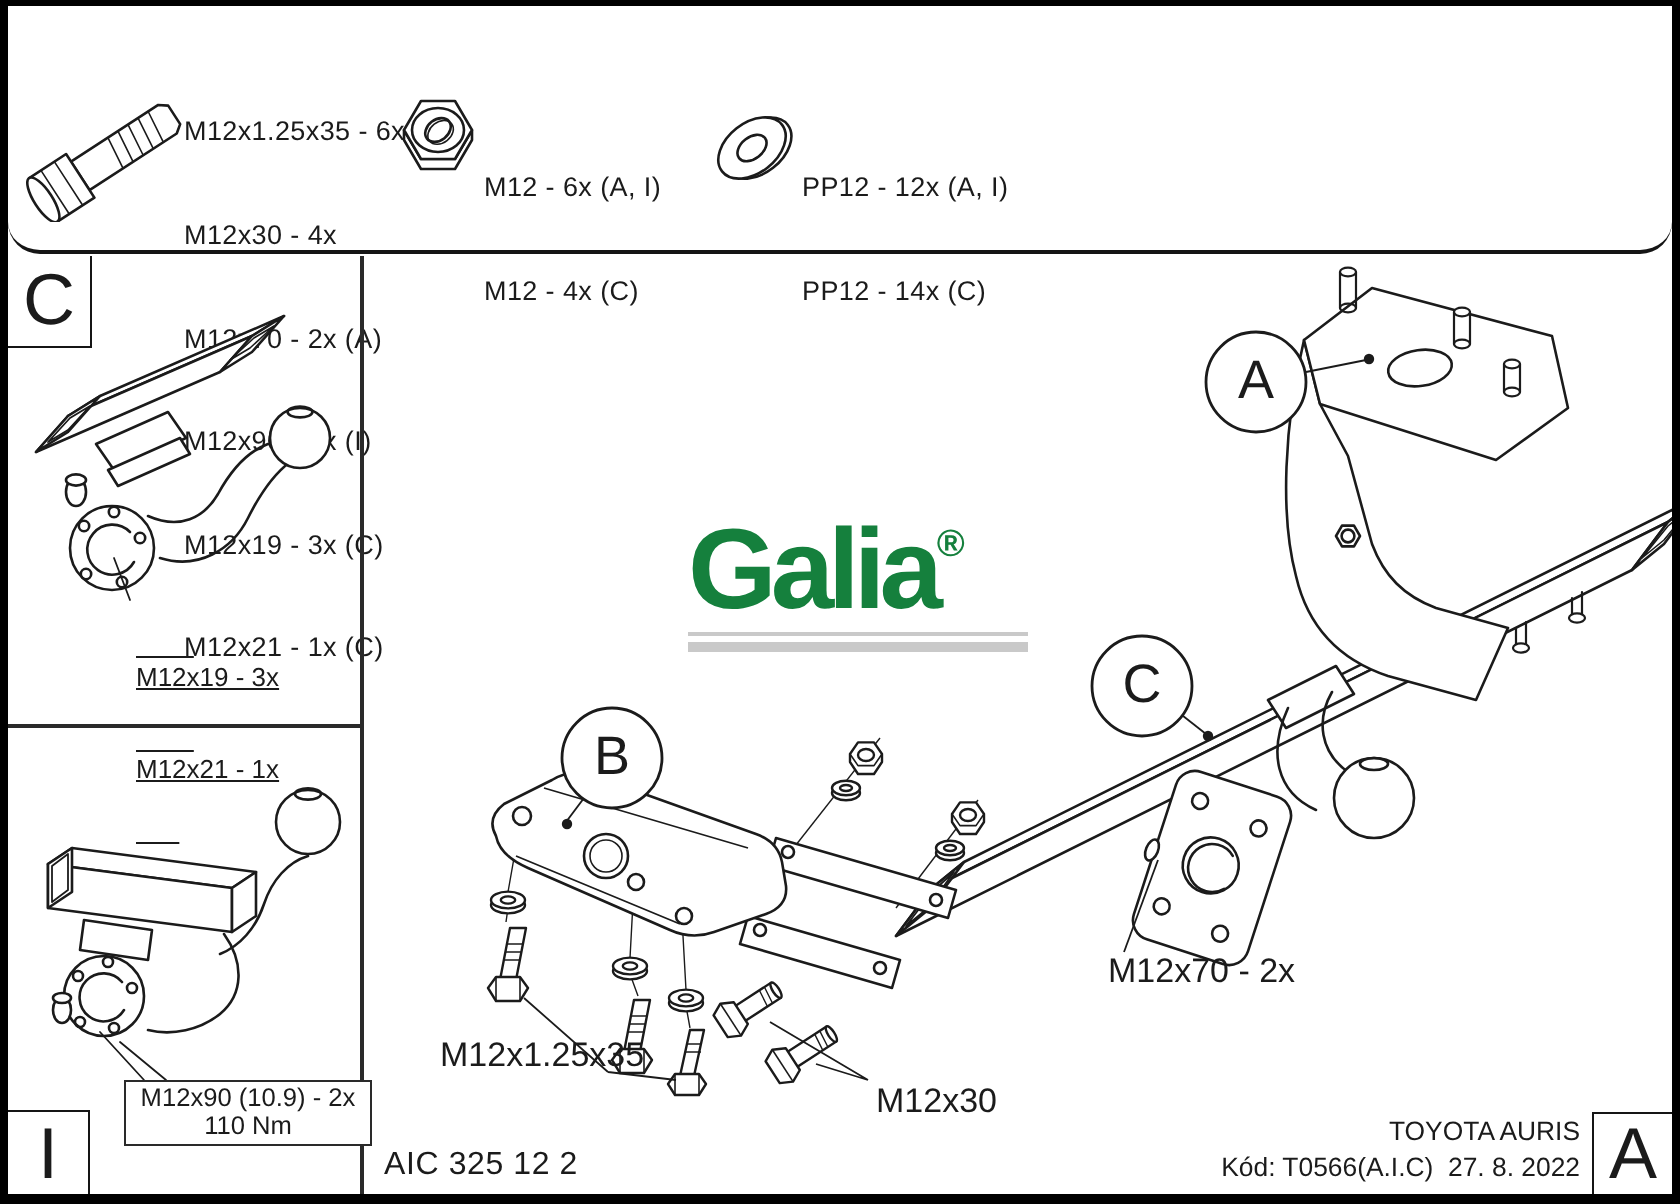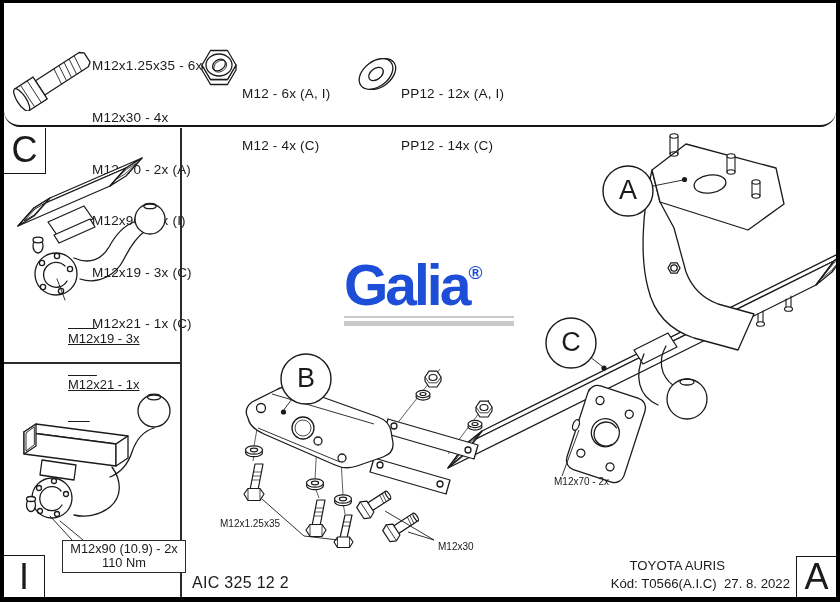--- a/index.html
+++ b/index.html
@@ -19,30 +19,30 @@
   .corner-box{box-sizing:border-box;display:flex;align-items:center;justify-content:center;background:#fff;font-size:36px;font-weight:400;}
   .box-c{left:0;top:0;width:42px;height:46px;border-right:1.6px solid #151515;border-bottom:1.6px solid #151515;}
   .box-i{left:0;bottom:0;width:41px;height:42px;border-top:1.6px solid #151515;border-right:1.6px solid #151515;}
   .box-a{right:0;bottom:0;width:40px;height:41px;border-top:1.6px solid #151515;border-left:1.6px solid #151515;z-index:6;}
   .detail-label{position:absolute;font-size:13px;line-height:15.5px;white-space:pre;text-decoration:underline;}
   .torque-box{position:absolute;left:58px;top:176px;width:124px;box-sizing:border-box;border:1.3px solid #2a2a2a;
     font-size:12.8px;line-height:14.5px;text-align:center;padding:1px 2px;background:#fff;z-index:3;}
   
   .main{position:absolute;left:178px;top:124.5px;right:0;bottom:0;}
   .main svg.drawing{position:absolute;left:0;top:0;z-index:1;}
-  .galia{position:absolute;left:162px;top:128px;z-index:0;width:176px;color:#1d4ed8;user-select:none;}
+  .galia{position:absolute;left:162px;top:128px;z-index:0;width:176px;color:#15803d;user-select:none;}
   .galia .word{font-size:57px;font-weight:bold;letter-spacing:-3px;line-height:58px;}
   .galia .reg{font-size:19px;font-weight:bold;vertical-align:26px;letter-spacing:0;}
   .galia .bar1{height:2.5px;background:#c9c9c9;margin-top:2px;width:170px;}
   .galia .bar2{height:5px;background:#c9c9c9;margin-top:3px;width:170px;}
   .callout-letter{position:absolute;width:50px;height:50px;display:flex;align-items:center;justify-content:center;
     font-size:27px;font-weight:400;z-index:3;}
-  .part-label{position:absolute;font-size:10px;white-space:pre;z-index:3;}
+  .part-label{position:absolute;font-size:17px;white-space:pre;z-index:3;}
   .footer-doc{position:absolute;left:10px;top:446px;font-size:16px;letter-spacing:.3px;z-index:3;}
-  .footer-right{position:absolute;right:46px;top:429px;text-align:center;font-size:13.2px;line-height:18px;z-index:3;}
+  .footer-right{position:absolute;right:46px;top:429px;text-align:right;font-size:13.2px;line-height:18px;z-index:3;}
 </style>
 </head>
 <body>
 
 <div class="sheet">
 
   <div class="legend">
     <svg class="abs" style="left:6px;top:42px;" width="92" height="66" viewBox="0 0 92 66">
       <g transform="translate(10,56) rotate(-33)" fill="#fff" stroke="#1b1b1b" stroke-width="1.3" stroke-linejoin="round">
         <path d="M24,-8.5 L76,-8.5 L80,-5.5 L80,5.5 L76,8.5 L24,8.5 Z"></path>

